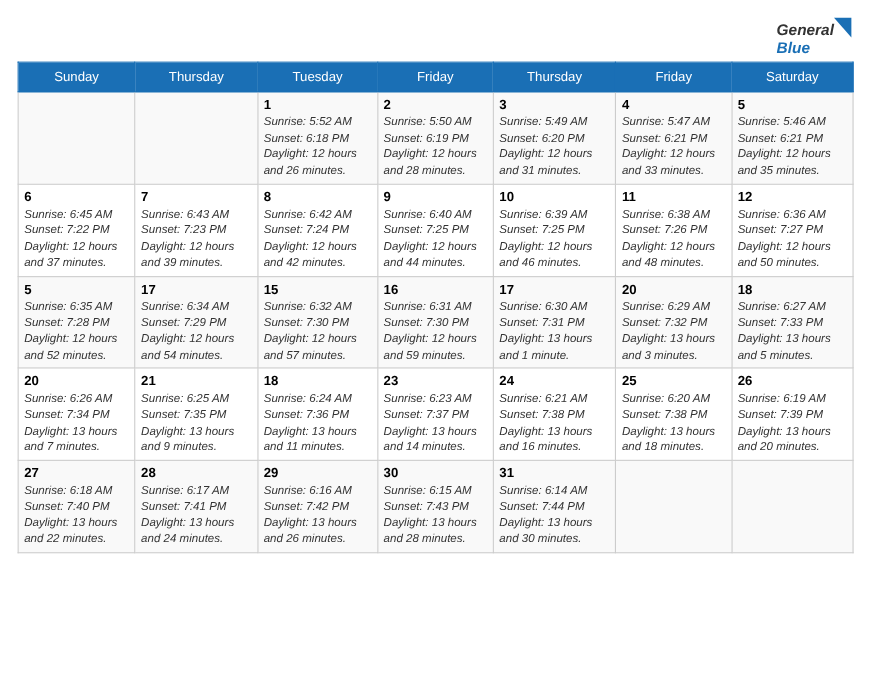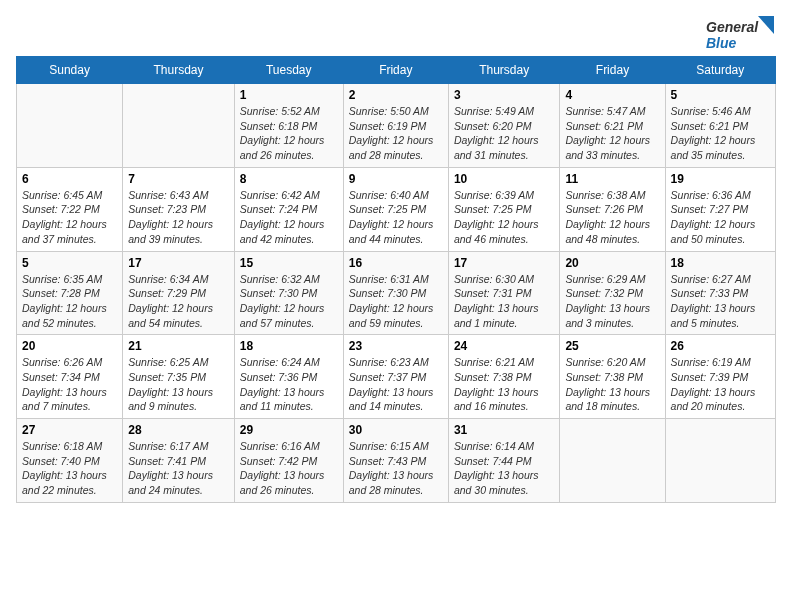--- a/index.html
+++ b/index.html
@@ -150,21 +150,21 @@
         </td>
         <td>
           <span class="day-num">10</span>
           <div class="day-info">Sunrise: 6:39 AM<br>Sunset: 7:25 PM<br>Daylight: 12 hours and 46 minutes.</div>
         </td>
         <td>
           <span class="day-num">11</span>
           <div class="day-info">Sunrise: 6:38 AM<br>Sunset: 7:26 PM<br>Daylight: 12 hours and 48 minutes.</div>
         </td>
         <td>
-          <span class="day-num">19</span>
+          <span class="day-num">12</span>
           <div class="day-info">Sunrise: 6:36 AM<br>Sunset: 7:27 PM<br>Daylight: 12 hours and 50 minutes.</div>
         </td>
       </tr>
       <tr>
         <td>
           <span class="day-num">5</span>
           <div class="day-info">Sunrise: 6:35 AM<br>Sunset: 7:28 PM<br>Daylight: 12 hours and 52 minutes.</div>
         </td>
         <td>
           <span class="day-num">17</span>

